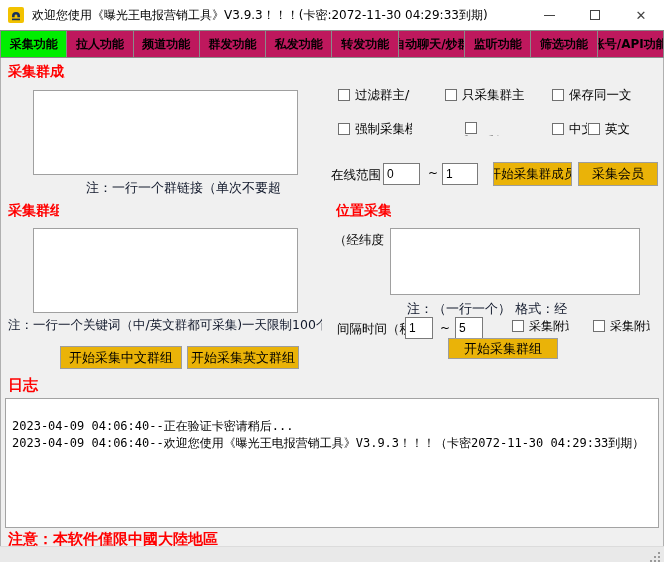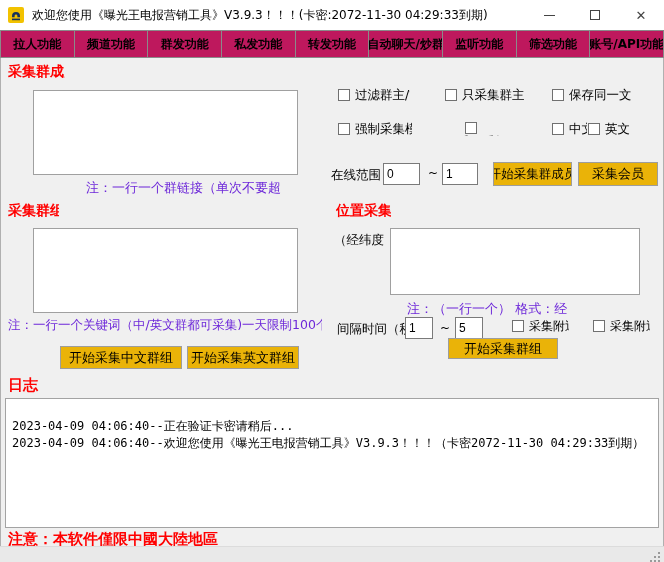--- a/index.html
+++ b/index.html
@@ -22,21 +22,21 @@
   .tabbar { position:absolute; left:0; top:30px; width:664px; height:28px; display:flex; }
   .tab {
     flex:1 1 0; min-width:0; display:flex; align-items:center; justify-content:center;
     border:1px solid #8a8a8a; border-left:none; background:#be185d;
     font-size:12px; font-weight:bold; white-space:nowrap; overflow:hidden;
   }
   .tab:first-child { border-left:1px solid #8a8a8a; }
   .tab.active { background:#00EE00; }
   
   .sec-title { position:absolute; color:#FF0000; font-weight:bold; font-size:14px; white-space:nowrap; overflow:hidden; }
-  .note { position:absolute; color:#6d28d9; font-size:13px; white-space:nowrap; overflow:hidden; }
+  .note { position:absolute; color:#0f172a; font-size:13px; white-space:nowrap; overflow:hidden; }
   .ta { position:absolute; background:#fff; border:1px solid #a0a0a0; resize:none; font-size:12px; padding:2px; outline:none; }
   .btn {
     position:absolute; background:#eab308; border:1px solid #9d9d9d;
     display:flex; align-items:center; justify-content:center;
     font-size:13px; white-space:nowrap; overflow:hidden; cursor:default;text-align:center;
   }
   .cbg { position:absolute; display:flex; align-items:center; height:14px; }
   .cb { width:12px; height:12px; border:1px solid #707070; background:#fff; flex:none; margin-right:5px; }
   .cbl { font-size:12.5px; white-space:nowrap; overflow:hidden; }
   .flabel { position:absolute; font-size:12.5px; white-space:nowrap; overflow:hidden; }
@@ -76,20 +76,21 @@
       </span>
     <span class="win-btn max">
         <span class="glyph-max"></span>
       </span>
     <span class="win-btn close">
         <span class="glyph-close">✕</span>
       </span>
   </div>
 
   <div class="tabbar">
+    <div class="tab active">采集功能</div>
     <div class="tab">拉人功能</div>
     <div class="tab">频道功能</div>
     <div class="tab">群发功能</div>
     <div class="tab">私发功能</div>
     <div class="tab">转发功能</div>
     <div class="tab">自动聊天/炒群</div>
     <div class="tab">监听功能</div>
     <div class="tab">筛选功能</div>
     <div class="tab">账号/API功能</div>
   </div>

